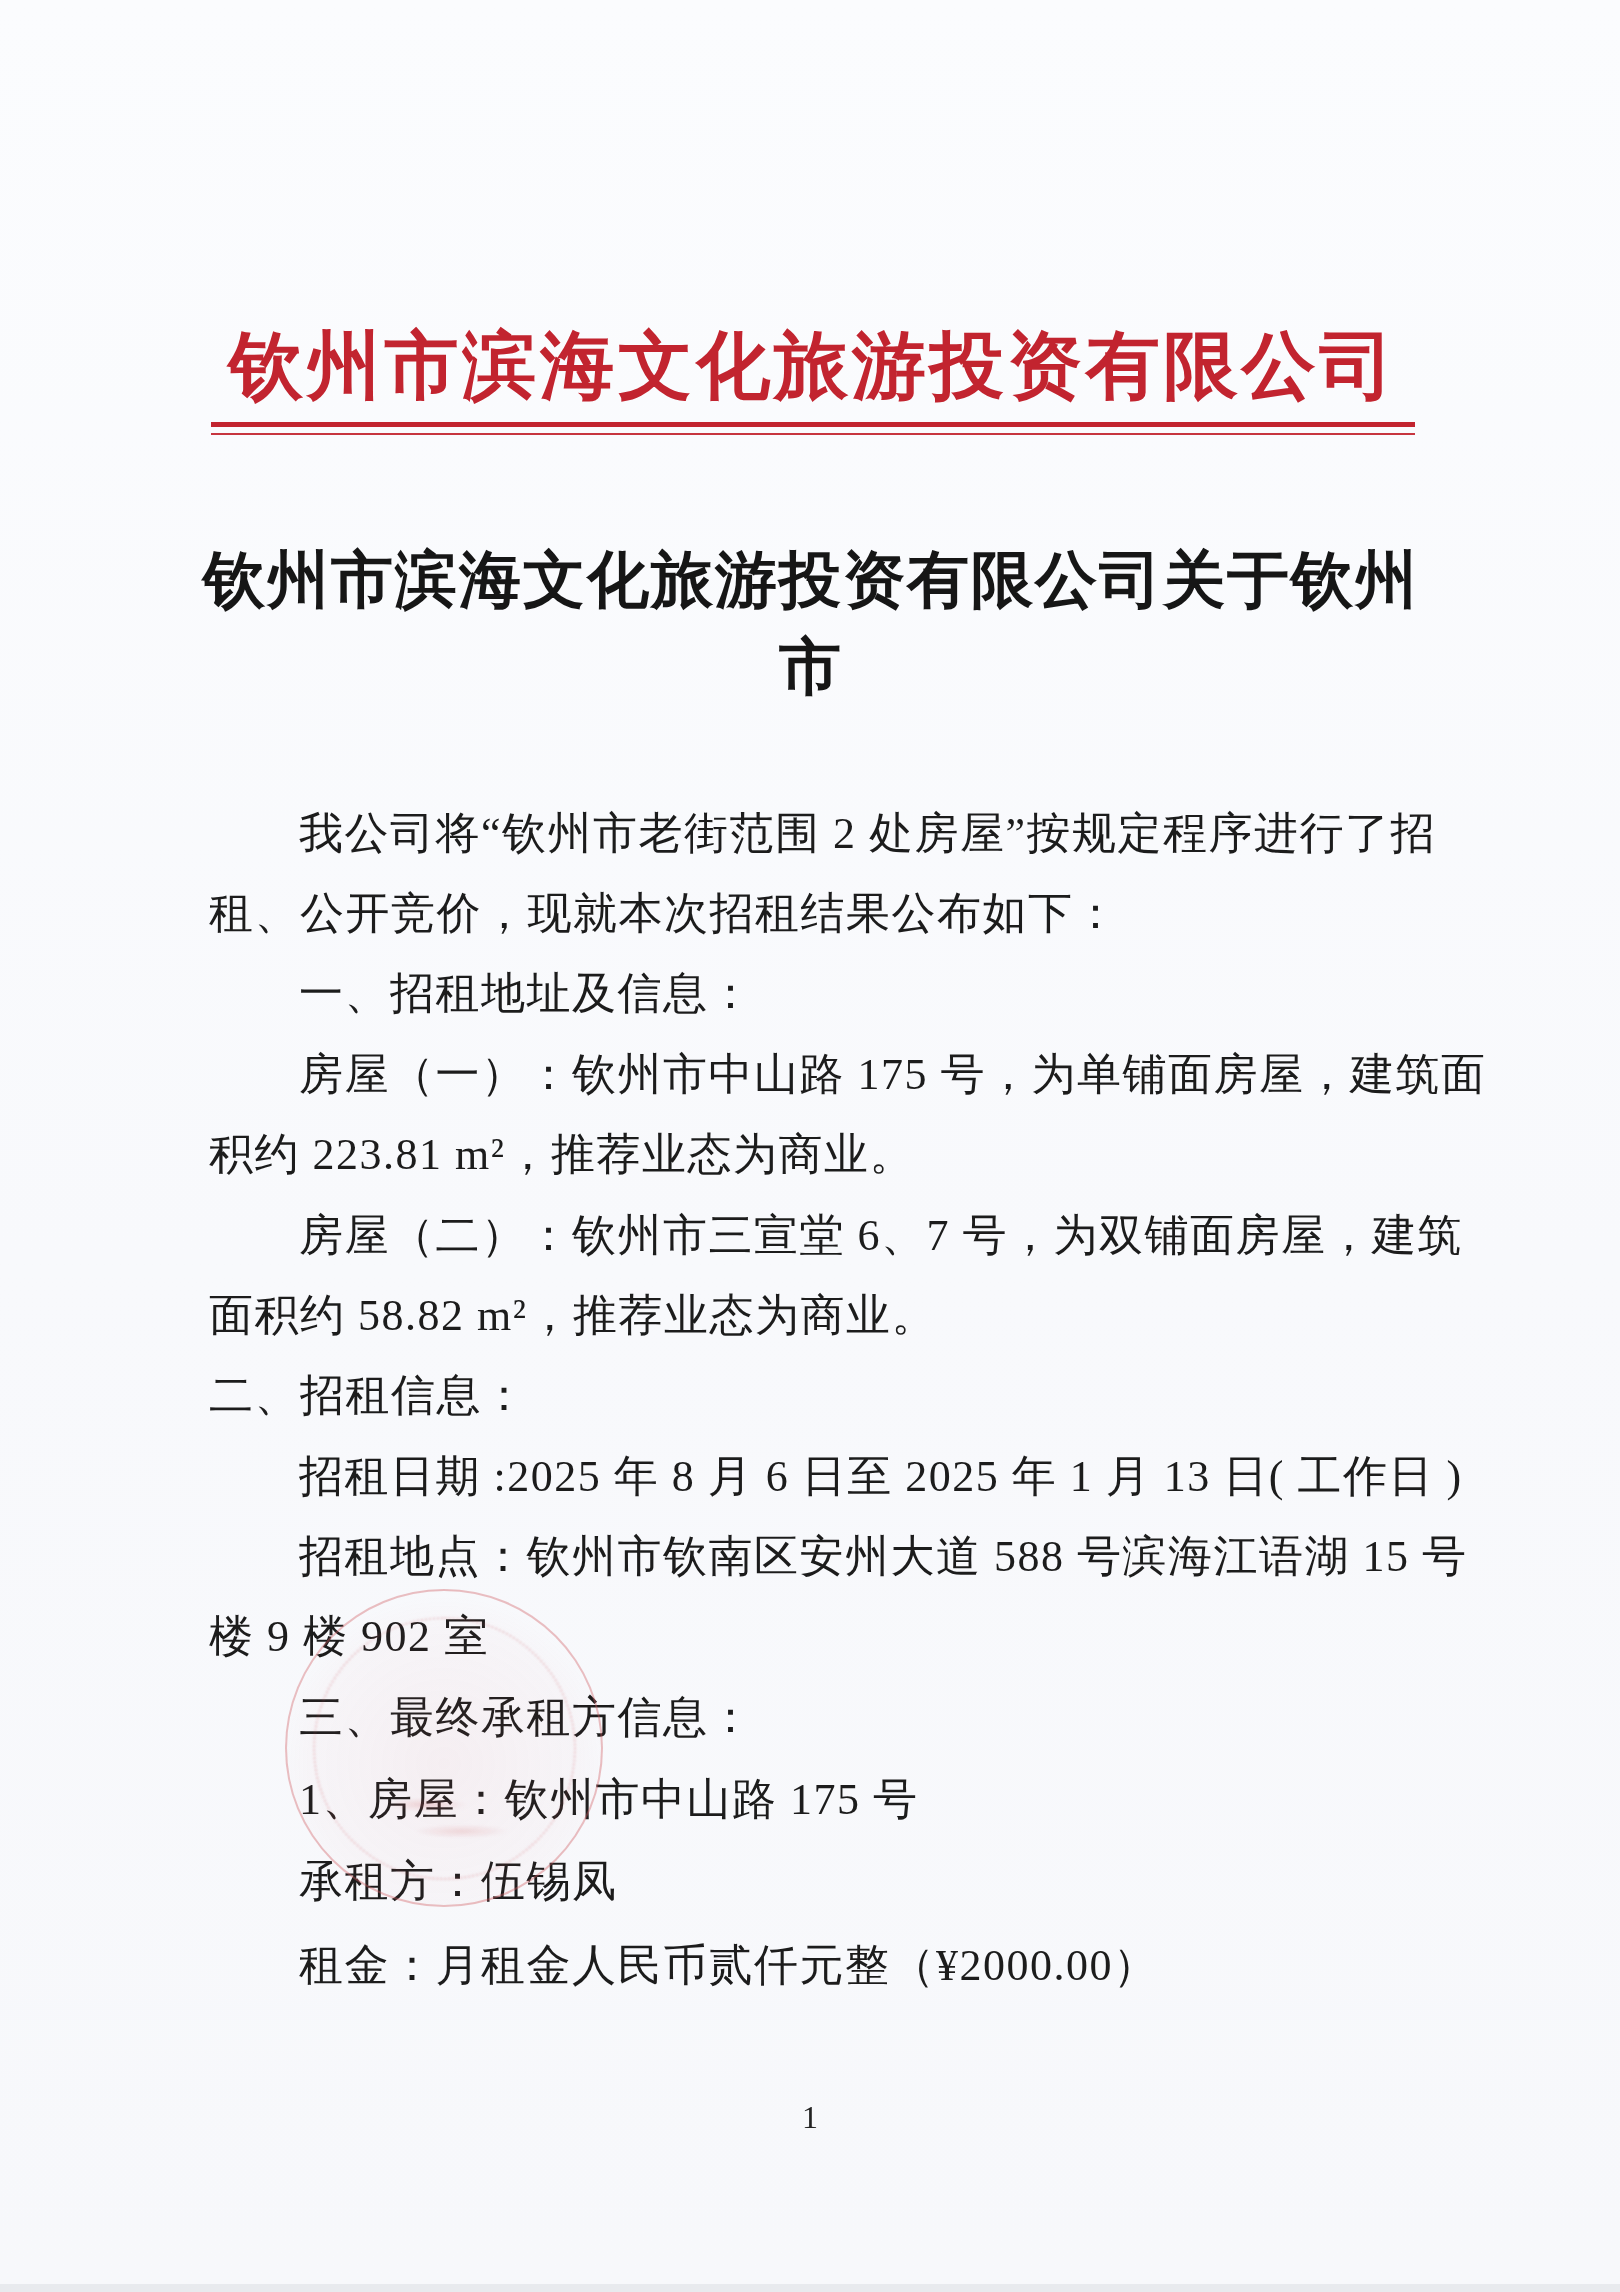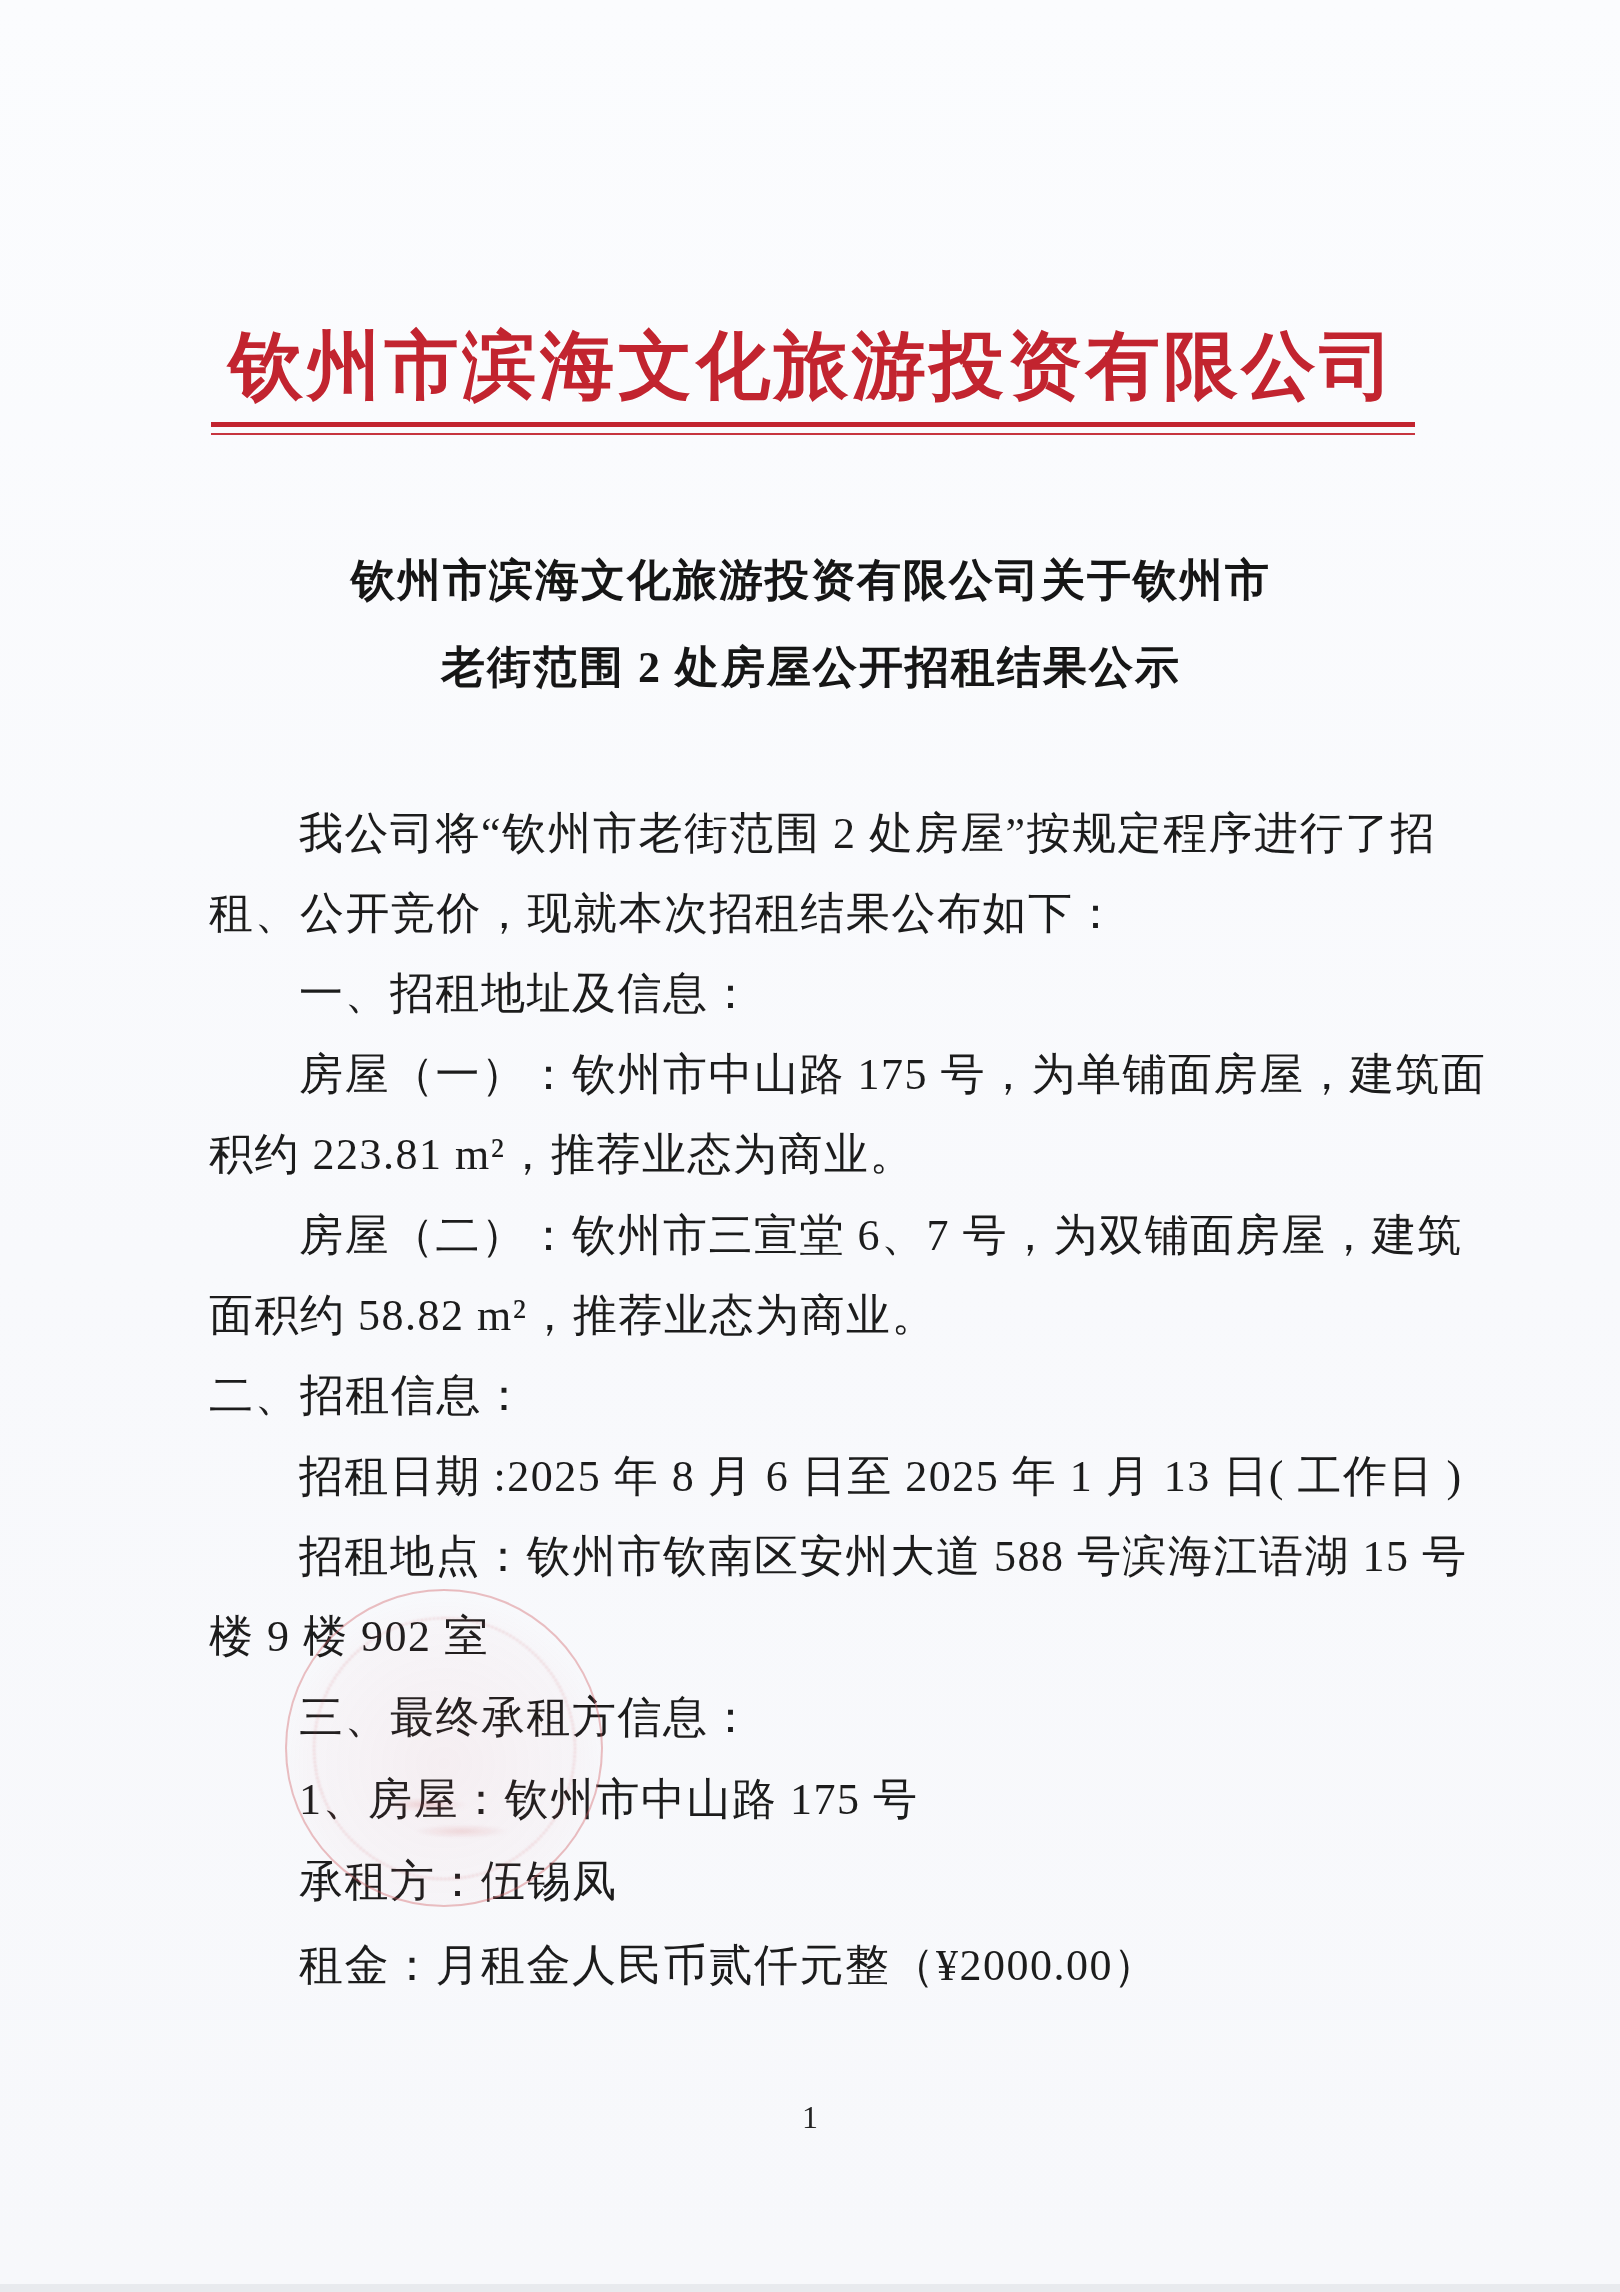--- a/index.html
+++ b/index.html
@@ -17,21 +17,21 @@
     text-align:center;
     font-size:74px;line-height:1.1;font-weight:700;
     letter-spacing:3.9px;white-space:nowrap;
   }
   .divider{position:absolute;left:211px;width:1204px;}
   .divider-thick{top:422px;height:4.9px;}
   .divider-thin{top:433px;height:2px;opacity:.92;}
   .doc-title{
     position:absolute;left:176px;top:537px;width:1270px;
     text-align:center;
-    font-size:44px;line-height:87px;font-weight:700;
+    font-size:62px;line-height:87px;font-weight:700;
     letter-spacing:2px;color:#161616;
   }
   .bline{
     position:absolute;left:209px;width:1264px;
     font-size:44px;line-height:59px;letter-spacing:1.5px;
     white-space:nowrap;color:#1c1c1c;font-family:Liberation Serif, serif;
   }
   .bline.indent{left:299px;}
   .page-num{
     position:absolute;left:0;top:2099px;width:1620px;
@@ -65,21 +65,20 @@
 
 <div class="page">
 
   <div class="header-title" style="color:#c2242f;">钦州市滨海文化旅游投资有限公司</div>
 
   <div class="divider divider-thick" style="background:#c2242f;"></div>
   <div class="divider divider-thin" style="background:#c2242f;"></div>
 
   <div class="doc-title">
     <div>钦州市滨海文化旅游投资有限公司关于钦州市</div>
-    <div>老街范围 2 处房屋公开招租结果公示</div>
   </div>
 
   <div class="bline indent" style="top:804px">我公司将“钦州市老街范围 2 处房屋”按规定程序进行了招</div>
   <div class="bline" style="top:884px">租、公开竞价，现就本次招租结果公布如下：</div>
   <div class="bline indent" style="top:964px">一、招租地址及信息：</div>
   <div class="bline indent" style="top:1045px">房屋（一）：钦州市中山路 175 号，为单铺面房屋，建筑面</div>
   <div class="bline" style="top:1125px">积约 223.81 m²，推荐业态为商业。</div>
   <div class="bline indent" style="top:1206px">房屋（二）：钦州市三宣堂 6、7 号，为双铺面房屋，建筑</div>
   <div class="bline" style="top:1286px">面积约 58.82 m²，推荐业态为商业。</div>
   <div class="bline" style="top:1366px">二、招租信息：</div>

